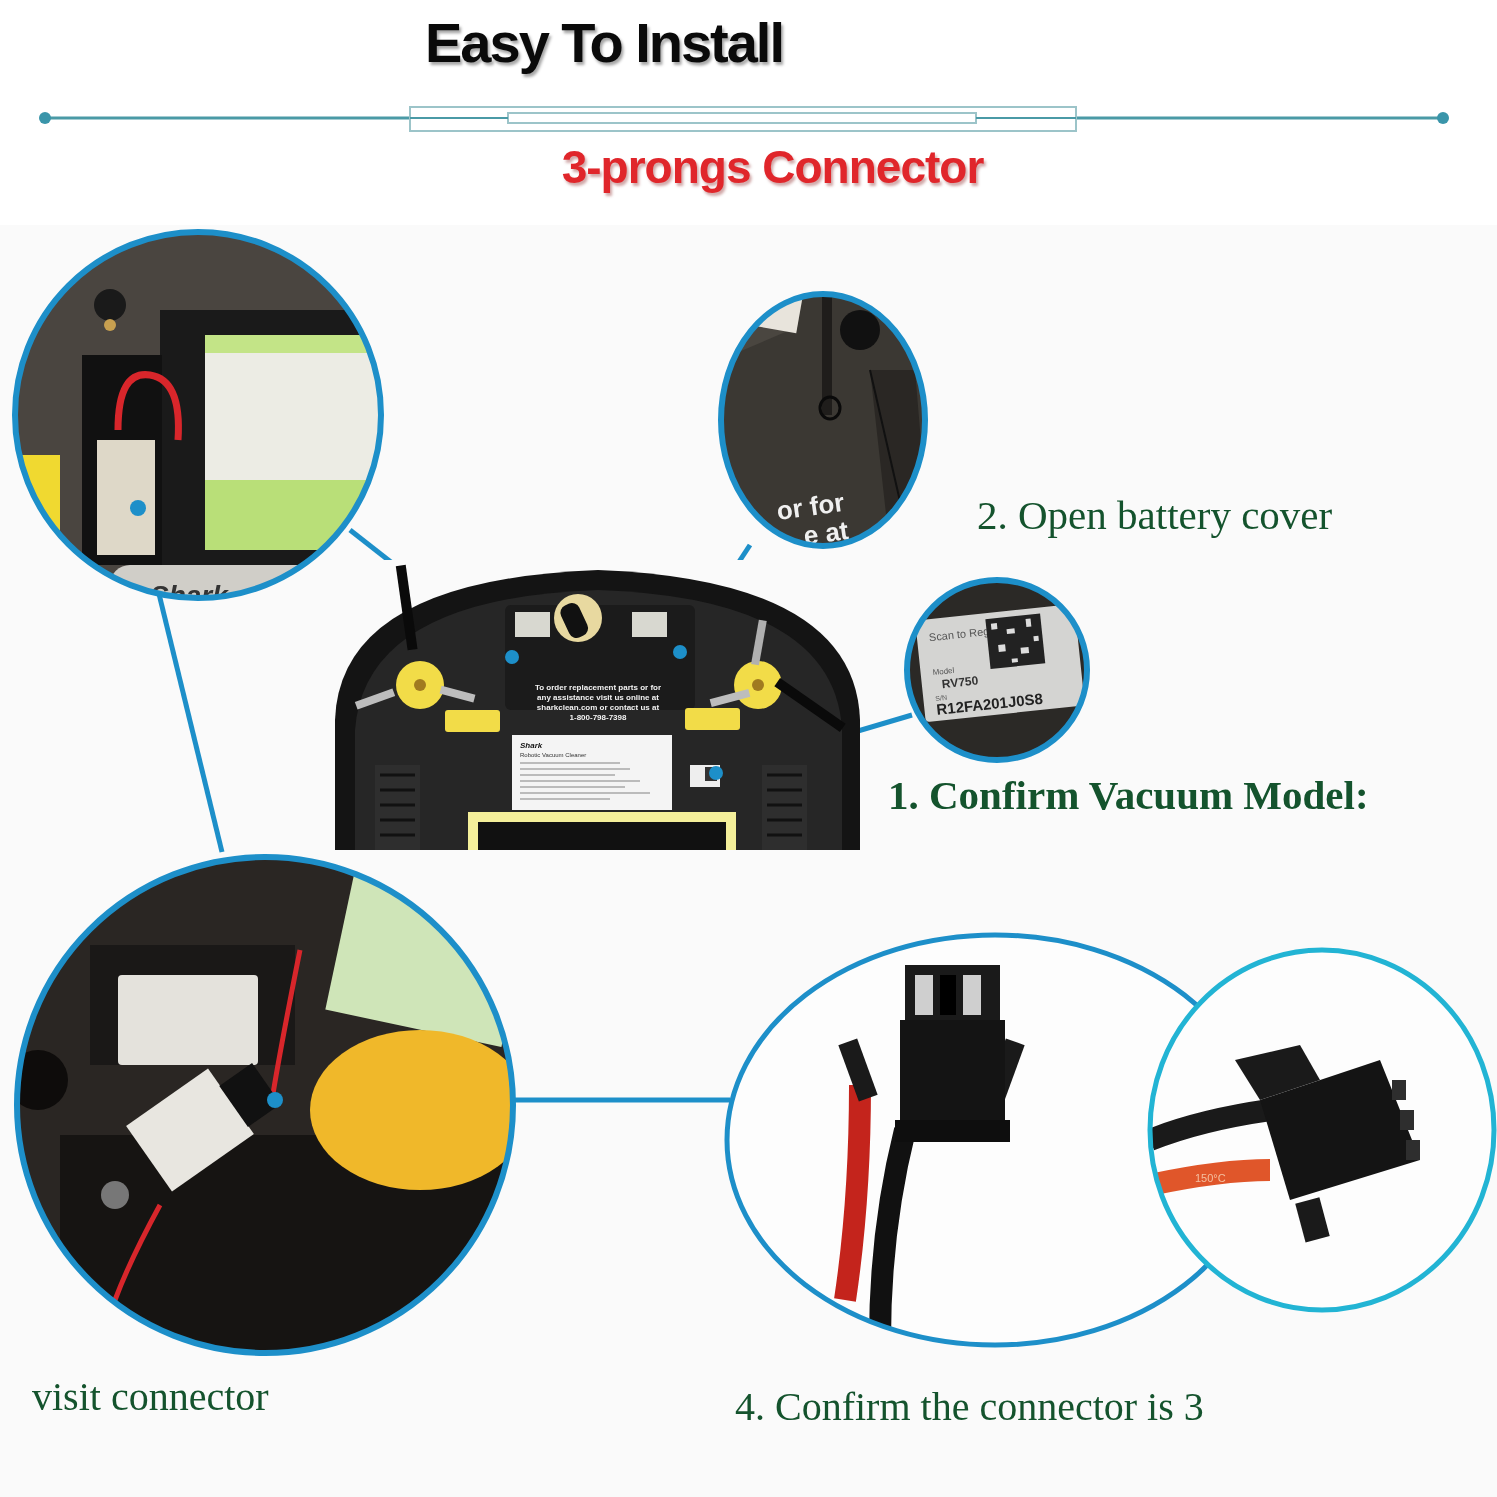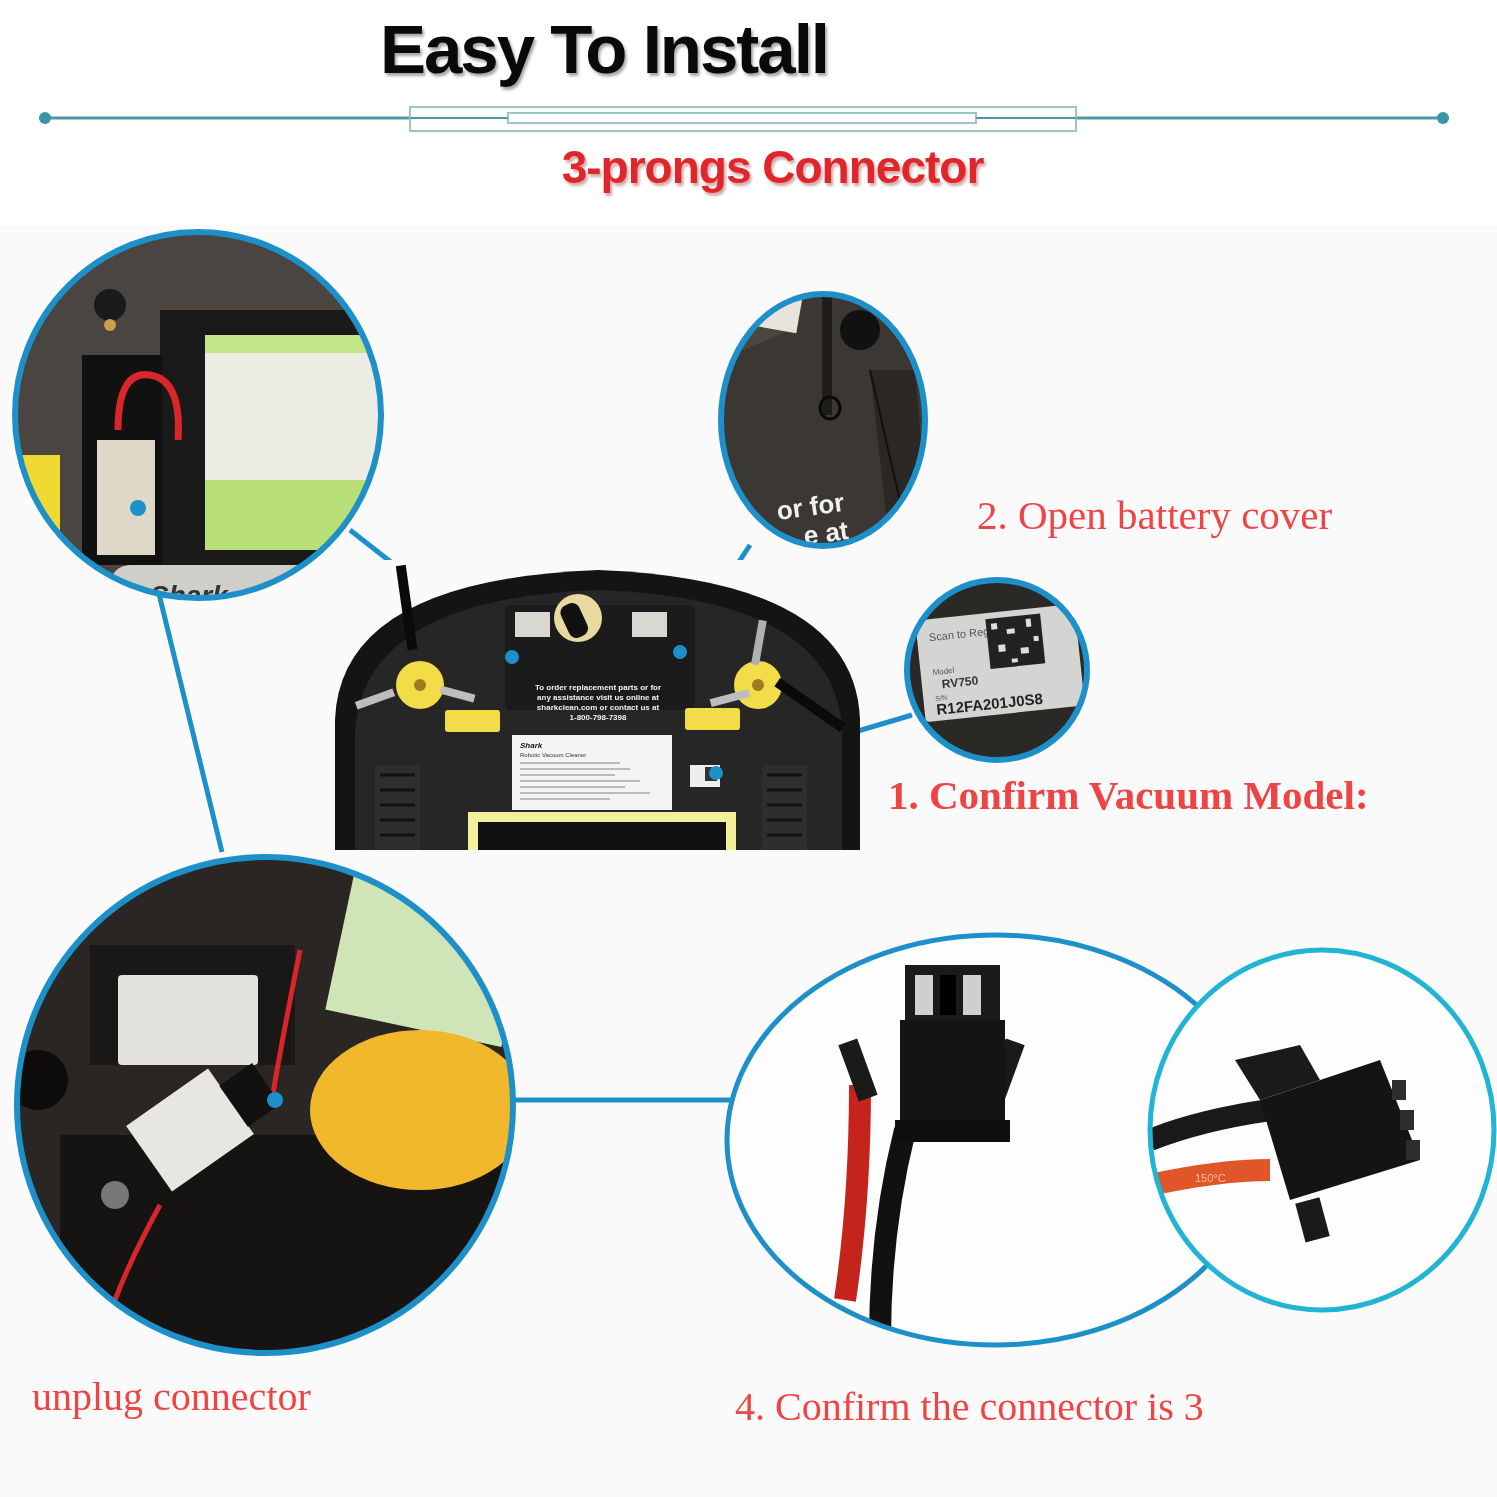--- a/index.html
+++ b/index.html
@@ -1,20 +1,20 @@
 <!DOCTYPE html>
 <html><head>
 <meta charset="utf-8">
 <style>
   html,body{margin:0;padding:0;}
   body{width:1497px;height:1497px;position:relative;overflow:hidden;background:#fafafa;font-family:"Liberation Serif",serif;}
   .top-band{position:absolute;left:0;top:0;width:1497px;height:225px;background:#ffffff;}
-  .title{position:absolute;left:0;width:1208px;top:10px;text-align:center;font-family:"Liberation Sans",sans-serif;font-weight:bold;font-size:69px;letter-spacing:-2px;color:#0a0a0a;text-shadow:2px 3px 3px rgba(0,0,0,0.35);}
+  .title{position:absolute;left:0;width:1208px;top:10px;text-align:center;font-family:"Liberation Sans",sans-serif;font-weight:bold;font-size:56px;letter-spacing:-2px;color:#0a0a0a;text-shadow:2px 3px 3px rgba(0,0,0,0.35);}
   .subtitle{position:absolute;left:0;width:1497px;top:140px;text-align:center;font-family:"Liberation Sans",sans-serif;font-weight:bold;font-size:46px;letter-spacing:-1px;color:#e0262b;text-shadow:2px 3px 3px rgba(120,0,0,0.35);margin-left:24px;}
-  .step-text{position:absolute;font-family:"Liberation Serif",serif;color:#ef4444;font-size:40px;line-height:54px;}
+  .step-text{position:absolute;font-family:"Liberation Serif",serif;color:#14532d;font-size:40px;line-height:54px;}
   svg{position:absolute;left:0;top:0;}
 </style>
 </head>
 <body>
 
 <div class="top-band"></div>
 <div class="title">Easy To Install</div>
 
 <svg width="1497" height="1497" viewBox="0 0 1497 1497">
   <defs>
@@ -245,18 +245,18 @@
 
 <div class="step-text" style="left:977px;top:488px;font-size:41px;">
   <div>2. Open battery cover</div>
 </div>
 
 <div class="step-text" style="left:888px;top:765px;font-size:41px;line-height:60px;font-weight:bold;">
   <div>1. Confirm Vacuum Model:</div>
 </div>
 
 <div class="step-text" style="left:32px;top:1370px;font-size:40px;">
-  <div>unplug connector</div>
+  <div>visit connector</div>
 </div>
 
 <div class="step-text" style="left:735px;top:1370px;font-size:40px;margin-top:10px;">
   <div>4. Confirm the connector is 3</div>
 </div>
 
 </body></html>

